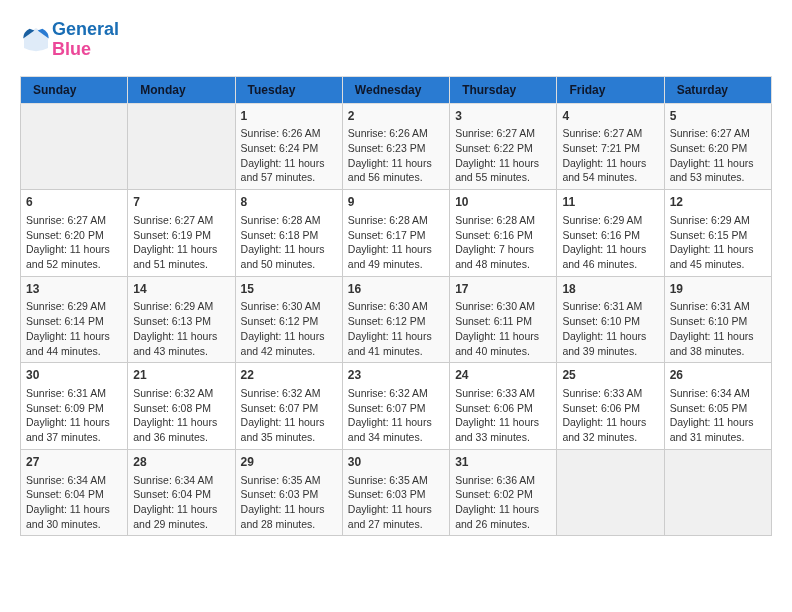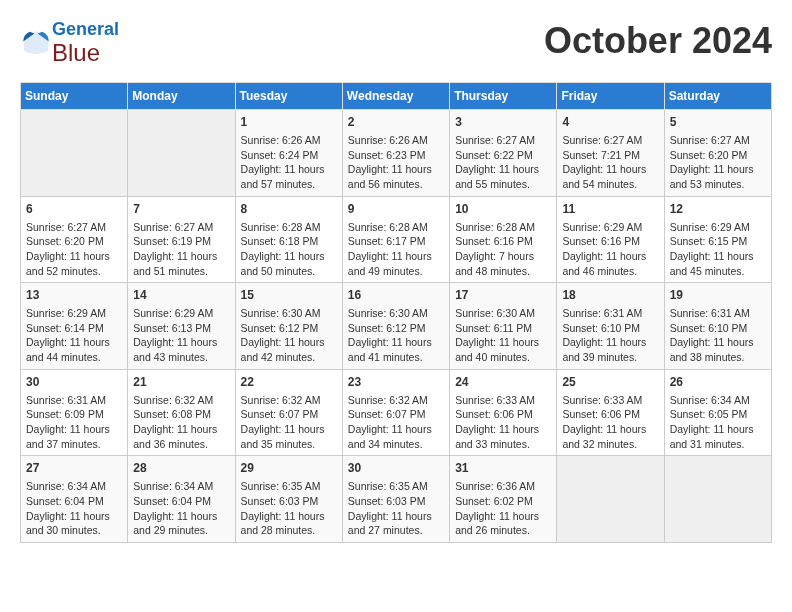--- a/index.html
+++ b/index.html
@@ -36,22 +36,22 @@
       font-size: 14px;
       color: #555;
     }
     table {
       width: 100%;
       border-collapse: collapse;
       font-size: 11px;
     }
     thead tr th {
       background-color: #2a7bd2;
-      color: #ffffff;
-      padding: 6px 4px;
+      color: #0f172a;
+      padding: 6px 12px;
       text-align: left;
       font-size: 12px;
       font-weight: bold;
       border: 1px solid #ddd;
     }
     tbody tr td {
       border: 1px solid #ccc;
       padding: 4px 5px;
       vertical-align: top;
       min-height: 70px;
@@ -82,25 +82,24 @@
 
 <div class="header">
   <div class="logo">
     <svg class="logo-icon" viewBox="0 0 40 40" width="40" height="40">
       <path d="M20 5 L35 15 L35 30 Q20 38 5 30 L5 15 Z" fill="#2a7bd2" opacity="0.15"></path>
       <path d="M22 8 L36 18 Q36 10 28 6 Z" fill="#2a7bd2"></path>
       <path d="M18 8 L4 18 Q4 10 12 6 Z" fill="#1a5fa0"></path>
     </svg>
     <div>
       <div style="font-size:18px;font-weight:bold;color:#1a6eb5;line-height:1.1">General</div>
-      <div style="font-size:24px;font-weight:normal;color:#7f1d1d;line-height:1.1">Blue</div>
+      <div style="font-size:18px;font-weight:bold;color:#ec4899;line-height:1.1">Blue</div>
     </div>
   </div>
   <div class="title-area">
-    <div class="month-title">October 2024</div>
   </div>
 </div>
 
 <table>
   <thead>
     <tr>
     <th>Sunday</th>
         <th>Monday</th>
         <th>Tuesday</th>
         <th>Wednesday</th>

